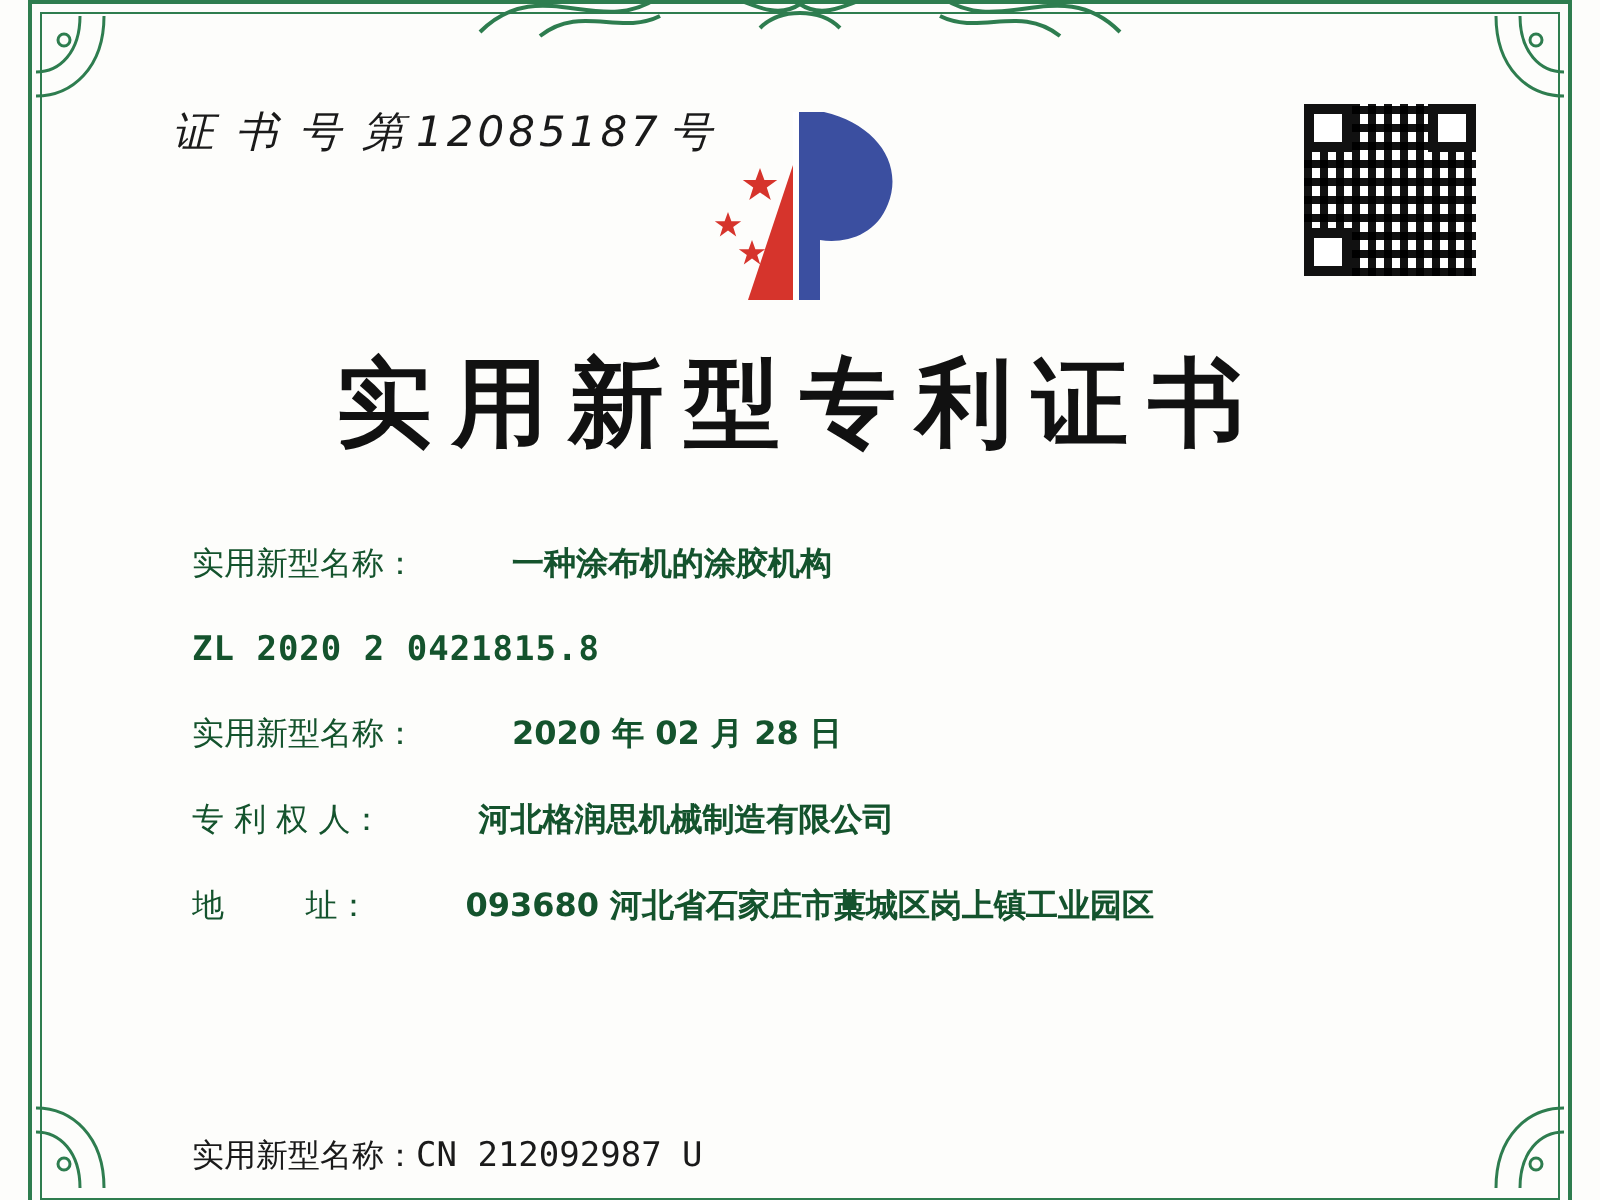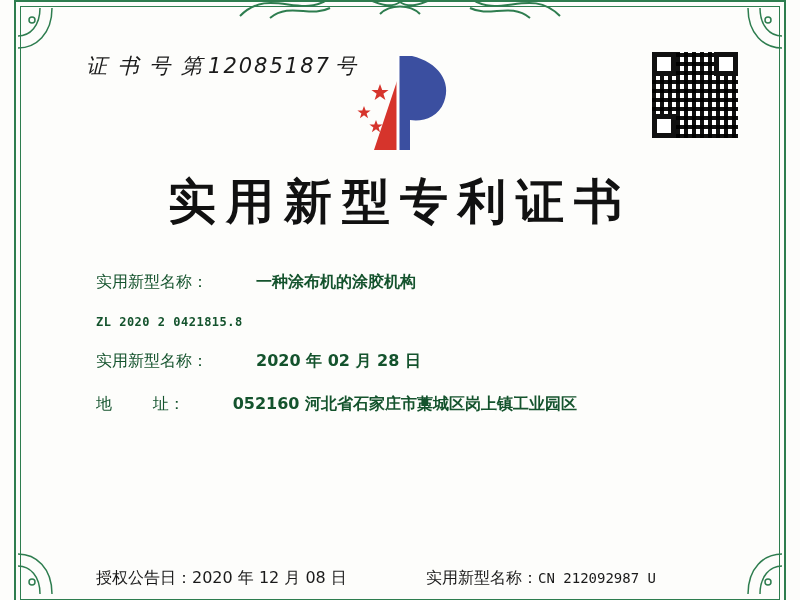--- a/index.html
+++ b/index.html
@@ -150,40 +150,40 @@
   .field-label {
     white-space: pre;
     flex: none;
   }
   .field-value {
     white-space: pre;
     font-weight: bold;
   }
   .field-row.mono .field-value {
     font-family: "DejaVu Sans Mono", "Liberation Mono", monospace;
-    font-size: 12px;
+    font-size: 17px;
     letter-spacing: 0.5px;
   }
 
   
   .bottom-row {
     position: absolute;
     left: 96px;
     right: 60px;
     top: 568px;
     display: flex;
     font-size: 16px;
     color: #1a1a1a;
     font-family: "DejaVu Sans", "Liberation Sans", sans-serif;
   }
   .bottom-left { width: 330px; white-space: pre; }
   .bottom-right { white-space: pre; }
   .bottom-right .v {
     font-family: "DejaVu Sans Mono", "Liberation Mono", monospace;
-    font-size: 14px;
+    font-size: 17px;
   }
 </style>
 </head>
 <body>
 
 <div class="certificate">
 
   <div class="border-outer"></div>
   <div class="border-inner"></div>
 
@@ -267,23 +267,26 @@
       <span class="field-value">一种涂布机的涂胶机构</span>
     </div>
     <div class="field-row mono">
       <span class="field-value">ZL 2020 2 0421815.8</span>
     </div>
     <div class="field-row">
       <span class="field-label">实用新型名称：</span>
       <span class="field-value">2020 年 02 月 28 日</span>
     </div>
     <div class="field-row">
+      <span class="field-label">专 利 权 人：</span>
+      <span class="field-value">河北格润思机械制造有限公司</span>
+    </div>
+    <div class="field-row">
       <span class="field-label">地        址：</span>
-      <span class="field-value">052160 河北省石家庄市藁城区岗上镇工业园区</span>
+      <span class="field-value">093680 河北省石家庄市藁城区岗上镇工业园区</span>
     </div>
   </div>
 
   <div class="bottom-row">
-    <div class="bottom-left"><span>授权公告日：</span><span>2020 年 12 月 08 日</span></div>
     <div class="bottom-right"><span>实用新型名称：</span><span class="v">CN 212092987 U</span></div>
   </div>
 
 </div>
 
 </body></html>

